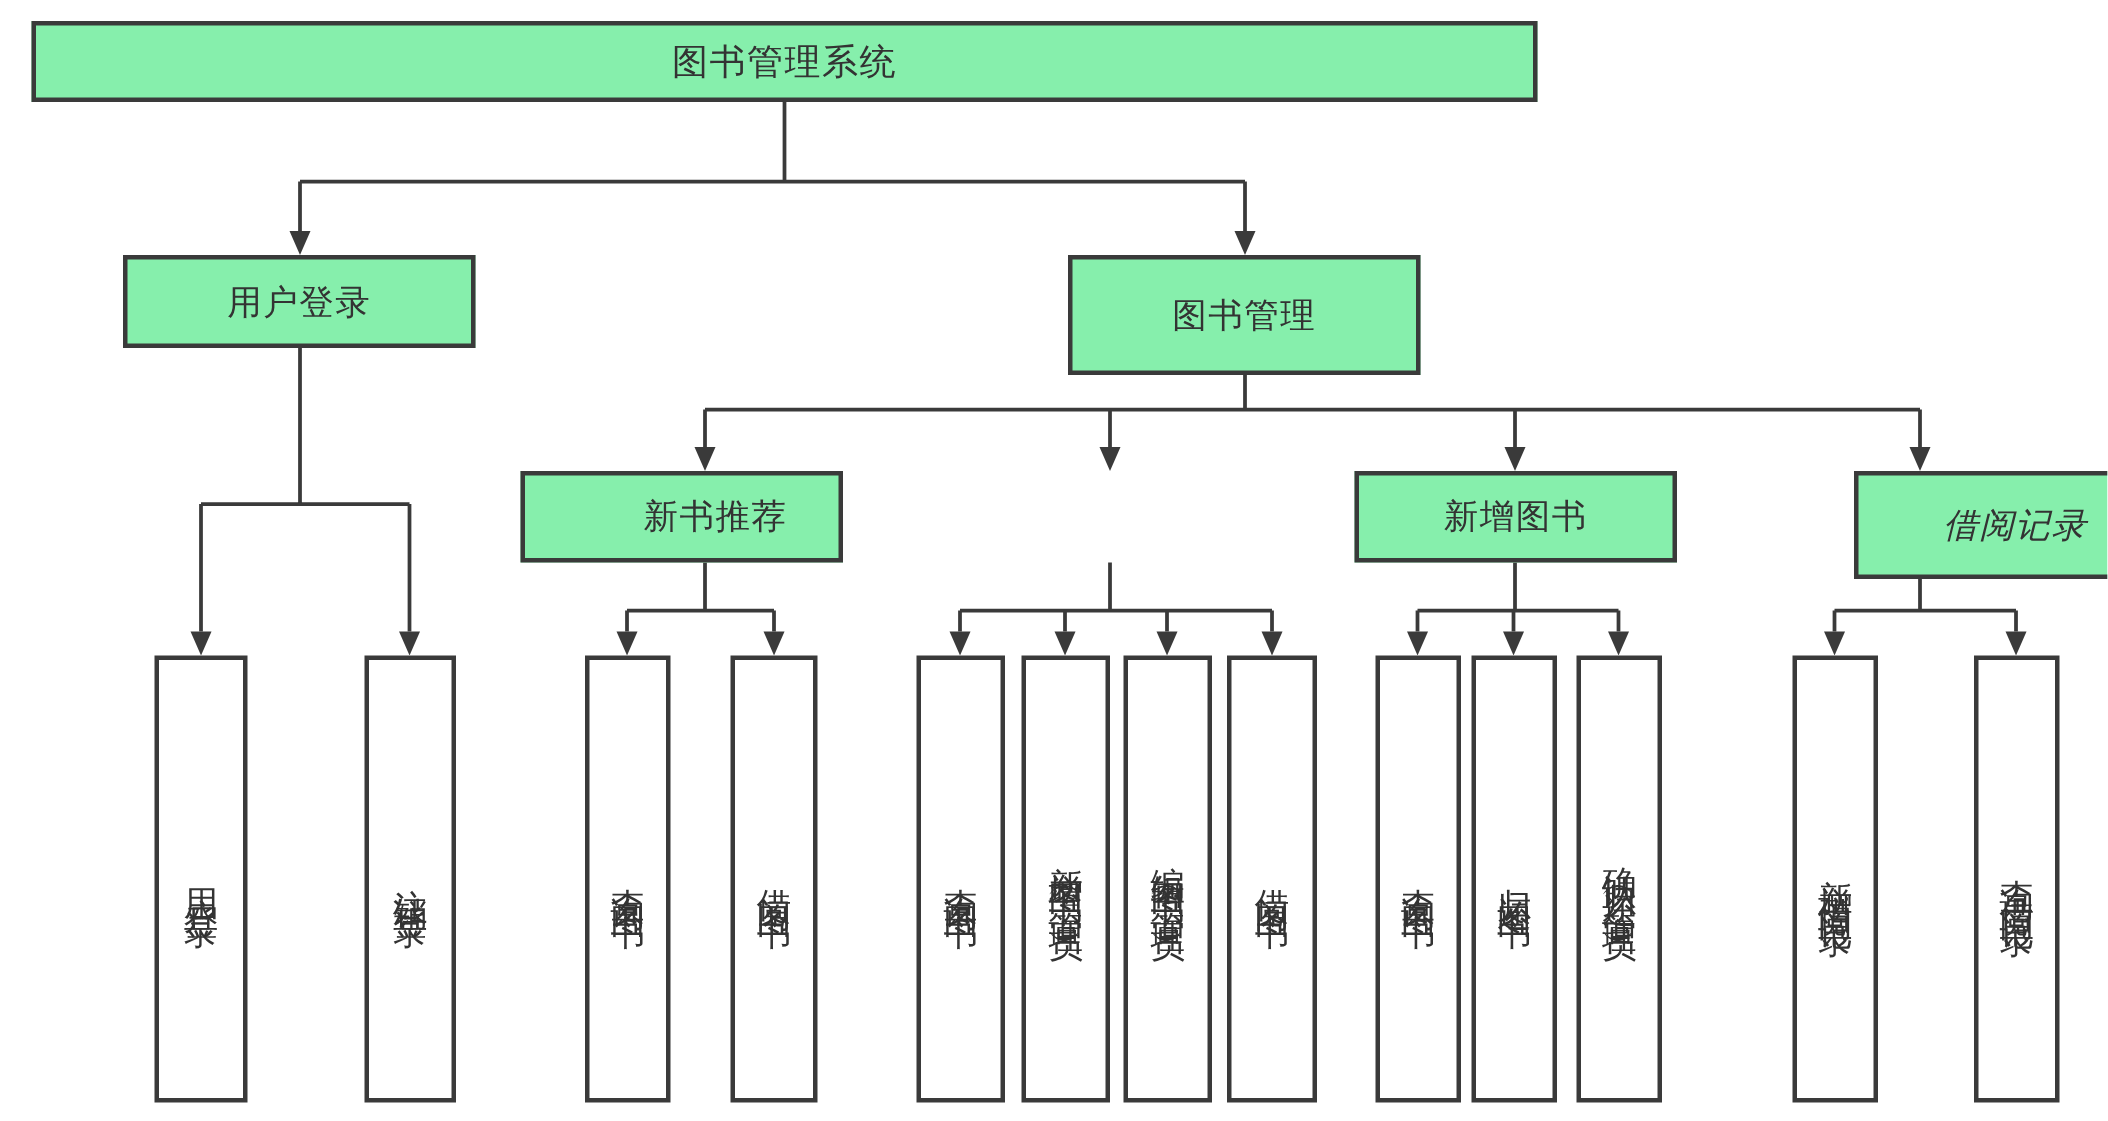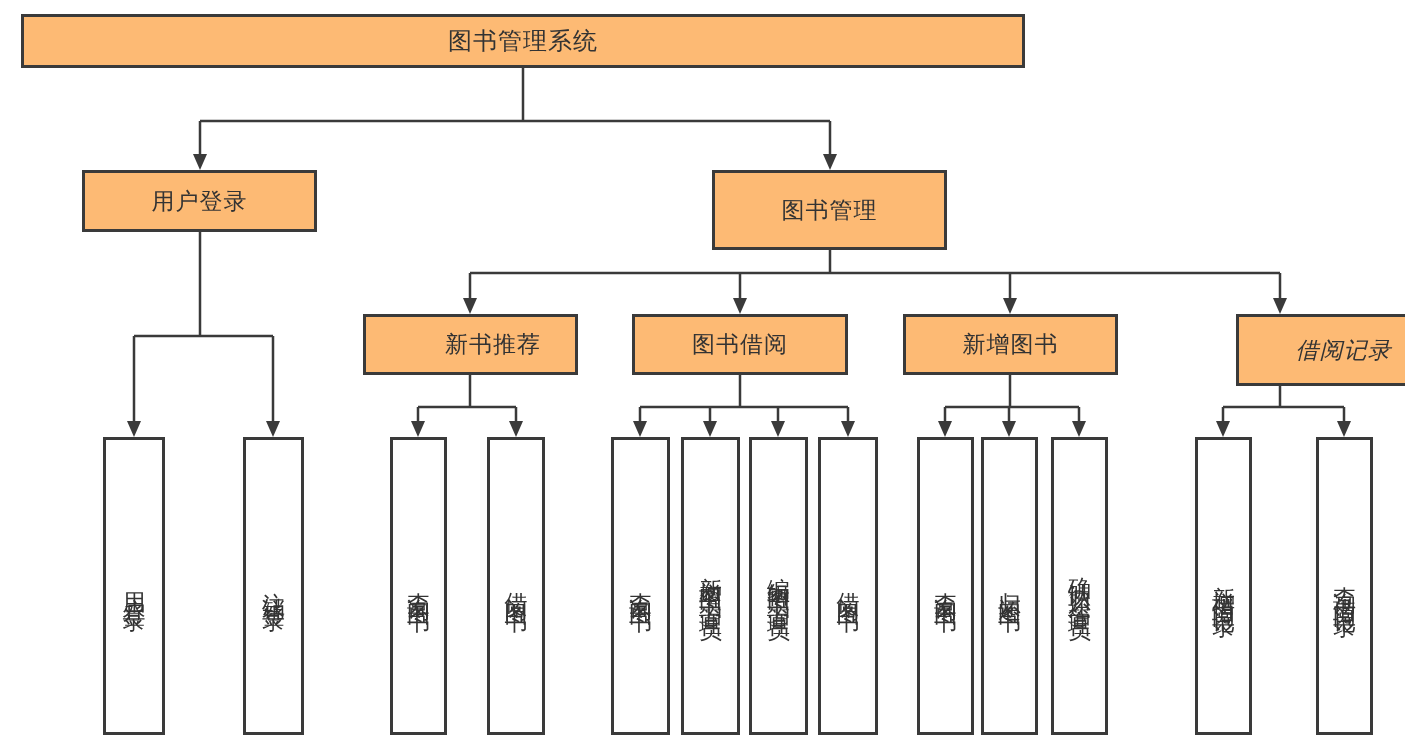--- a/index.html
+++ b/index.html
@@ -17,30 +17,30 @@
     background:var(--bg);
     overflow:hidden;
   }
   .connectors{position:absolute;left:0;top:0;width:1405px;height:747px;}
   .connectors path{fill:none;stroke:var(--line);stroke-width:2.5;}
   .connectors polygon{fill:var(--line);stroke:none;}
 
   .hbox{
     position:absolute;
     border:3px solid var(--line);
-    background:#fdba74;
+    background:#86efac;
     display:flex;align-items:center;justify-content:center;
     font-size:23px;
     letter-spacing:1px;
     white-space:nowrap;
   }
   #root-box{left:21px;top:14px;width:1004px;height:54px;font-size:24px;}
   #l2-user-login{left:82px;top:170px;width:235px;height:62px;}
   #l2-book-mgmt{left:712px;top:170px;width:235px;height:80px;}
-  #l3-new-book{left:363px;top:314px;width:215px;height:61px;padding-left:45px;}
+  #l3-new-book{left:347px;top:314px;width:215px;height:61px;padding-left:45px;}
   #l3-book-borrow{left:632px;top:314px;width:216px;height:61px;}
   #l3-current-borrow{left:903px;top:314px;width:215px;height:61px;}
   #l3-borrow-records{left:1236px;top:314px;width:215px;height:72px;font-style:italic;}
 
   .vbox{
     position:absolute;
     top:437px;height:298px;
     border:3px solid var(--line);
     background:#fff;
     display:flex;align-items:center;justify-content:center;
@@ -124,23 +124,20 @@
   <div class="hbox" id="l2-user-login">
     <span>用户登录</span>
   </div>
   <div class="hbox" id="l2-book-mgmt">
     <span>图书管理</span>
   </div>
 
   <div class="hbox" id="l3-new-book">
     <span>新书推荐</span>
   </div>
-  <div class="hbox" id="l3-book-borrow">
-    <span>图书借阅</span>
-  </div>
   <div class="hbox" id="l3-current-borrow">
     <span>新增图书</span>
   </div>
   <div class="hbox" id="l3-borrow-records">
     <span>借阅记录</span>
   </div>
 
   <div class="vbox" id="leaf-1">
     <span>用户登录</span>
   </div>

